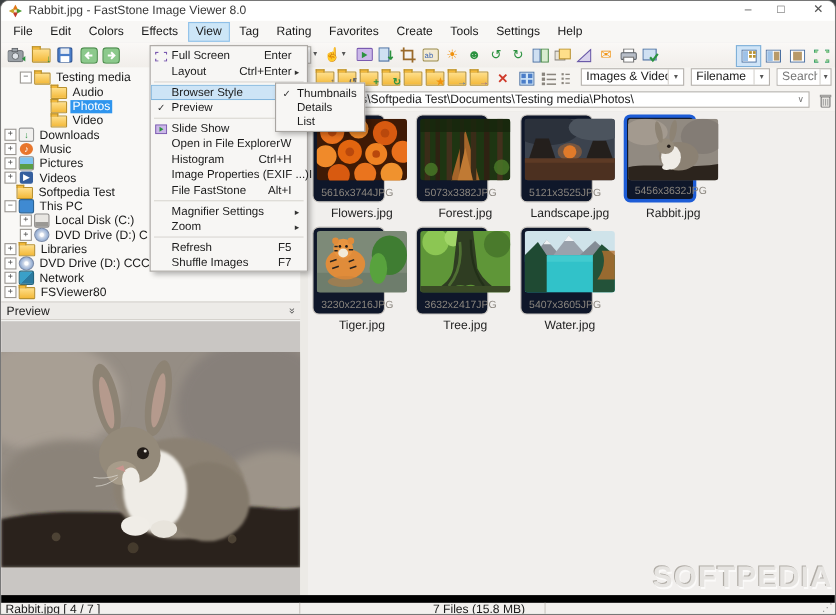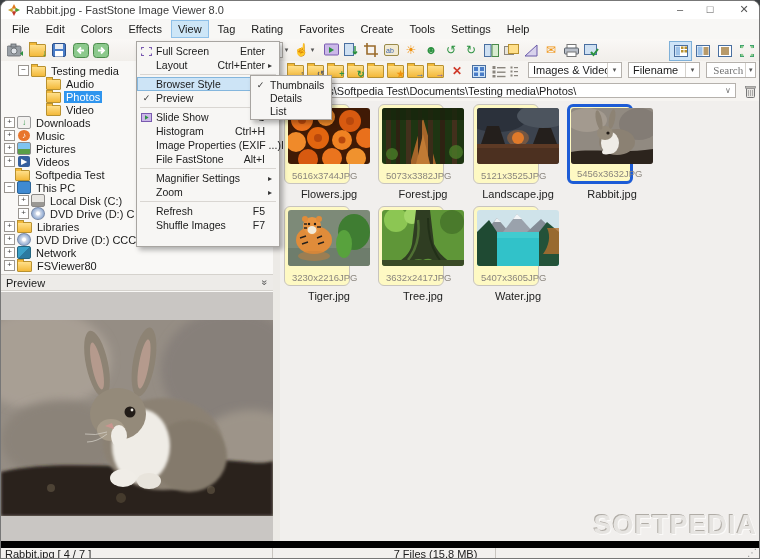--- a/index.html
+++ b/index.html
@@ -52,31 +52,31 @@
   .vsplit{position:absolute;left:272px;top:60px;width:7px;height:480px;background:#eceae6;}
   .rightpanel{position:absolute;left:279px;top:60px;width:481px;height:480px;}
   .toolbar2{position:absolute;left:0;top:0;width:100%;height:20px;background:#f6f4f1;}
   .t2i{position:absolute;top:2px;width:18px;height:16px;display:flex;align-items:center;justify-content:center;}
   .fldL{width:15px;height:11px;background:linear-gradient(#ffdf8a,#f3b93a);border:1px solid #b89130;border-radius:1px;position:relative;}
   .fldL::before{content:"";position:absolute;top:-3px;left:-1px;width:6px;height:2px;background:#f3b93a;border:1px solid #b89130;border-bottom:none;}
   .ov{position:absolute;right:-2px;bottom:-2px;font-style:normal;font-size:9px;font-weight:bold;line-height:1;}
   .combo{position:absolute;top:1px;height:16px;background:#fff;border:1px solid #b5b1ac;display:flex;align-items:center;box-sizing:border-box;}
   .combo .cval{flex:1;padding-left:4px;white-space:nowrap;overflow:hidden;}
   .combo .cbtn{width:13px;height:100%;border-left:1px solid #d5d2cd;font-size:7px;color:#555;display:flex;align-items:center;justify-content:center;}
-  .combo input{border:none;outline:none;width:100%;font-size:11px;padding-left:4px;font-family:Liberation Serif, serif;color:#333;text-align:right;}
+  .combo input{border:none;outline:none;width:100%;font-size:11px;padding-left:4px;font-family:Liberation Sans, sans-serif;color:#333;text-align:right;}
   
   .addressbar{position:absolute;left:0;top:20px;width:100%;height:20px;background:#f6f4f1;border-bottom:1px solid #ddd9d4;}
   .addr-field{position:absolute;left:6px;top:2px;width:450px;height:15px;background:#fff;border:1px solid #b5b1ac;display:flex;align-items:center;box-sizing:border-box;}
   .addr-text{flex:1;padding-left:4px;white-space:nowrap;overflow:hidden;font-size:11px;color:#222;}
   .addr-chev{width:14px;text-align:center;color:#777;font-size:8px;}
   .trash{position:absolute;left:462px;top:2px;width:16px;height:16px;display:flex;align-items:center;justify-content:center;}
   
   .browser{position:absolute;left:0;top:40px;width:481px;height:440px;background:#f1efed;overflow:hidden;}
   .thumb{position:absolute;width:90px;}
-  .card{width:66px;height:80px;background:#fef9c3;border:1px solid #c8c4bf;border-radius:6px;box-sizing:border-box;position:relative;}
+  .card{width:66px;height:80px;background:#0f172a;border:1px solid #c8c4bf;border-radius:6px;box-sizing:border-box;position:relative;}
   .card.sel{border:3px solid #1d5cd6;}
   .card svg{position:absolute;left:3px;top:3px;border-radius:3px;}
   .card.sel svg{left:1px;top:1px;}
   .dims{position:absolute;left:0;bottom:2px;width:100%;display:flex;justify-content:space-between;padding:0 7px;box-sizing:border-box;font-size:9.5px;color:#8a857e;}
   .tname{width:94px;margin-left:-2px;text-align:center;margin-top:4px;font-size:11px;color:#222;}
   .watermark{position:absolute;right:4px;bottom:0px;font-size:27px;font-weight:bold;letter-spacing:1px;color:#e6e4e1;text-shadow:1px 1px 0 #fbfaf9,-1px -1px 0 #b0aca6;}
   
   .statusbar{position:absolute;left:0;top:540px;width:100%;height:19px;background:#f2f0ee;border-top:7px solid #000000;box-sizing:border-box;}
   .sseg{position:absolute;top:0;height:100%;border-right:1px solid #c9c5c0;display:flex;align-items:center;box-sizing:border-box;font-size:11px;}
   .grip{position:absolute;right:2px;bottom:2px;color:#999;font-size:10px;}
@@ -744,20 +744,26 @@
             <rect x="0.5" y="0.5" width="10" height="8" fill="#cbb8e8" stroke="#7a5ab0"></rect>
             <path d="M4,2.2 v4.6 l3.6,-2.3 z" fill="#2c9240"></path>
           </svg>
       </span>
       <span class="mi-lb">Slide Show</span>
       <span class="mi-sc">S</span>
       <span class="mi-ar"></span>
     </div>
     <div class="mi">
       <span class="mi-ic"></span>
+      <span class="mi-lb">Open in File Explorer</span>
+      <span class="mi-sc">W</span>
+      <span class="mi-ar"></span>
+    </div>
+    <div class="mi">
+      <span class="mi-ic"></span>
       <span class="mi-lb">Histogram</span>
       <span class="mi-sc">Ctrl+H</span>
       <span class="mi-ar"></span>
     </div>
     <div class="mi">
       <span class="mi-ic"></span>
       <span class="mi-lb">Image Properties (EXIF ...)</span>
       <span class="mi-sc">I</span>
       <span class="mi-ar"></span>
     </div>

